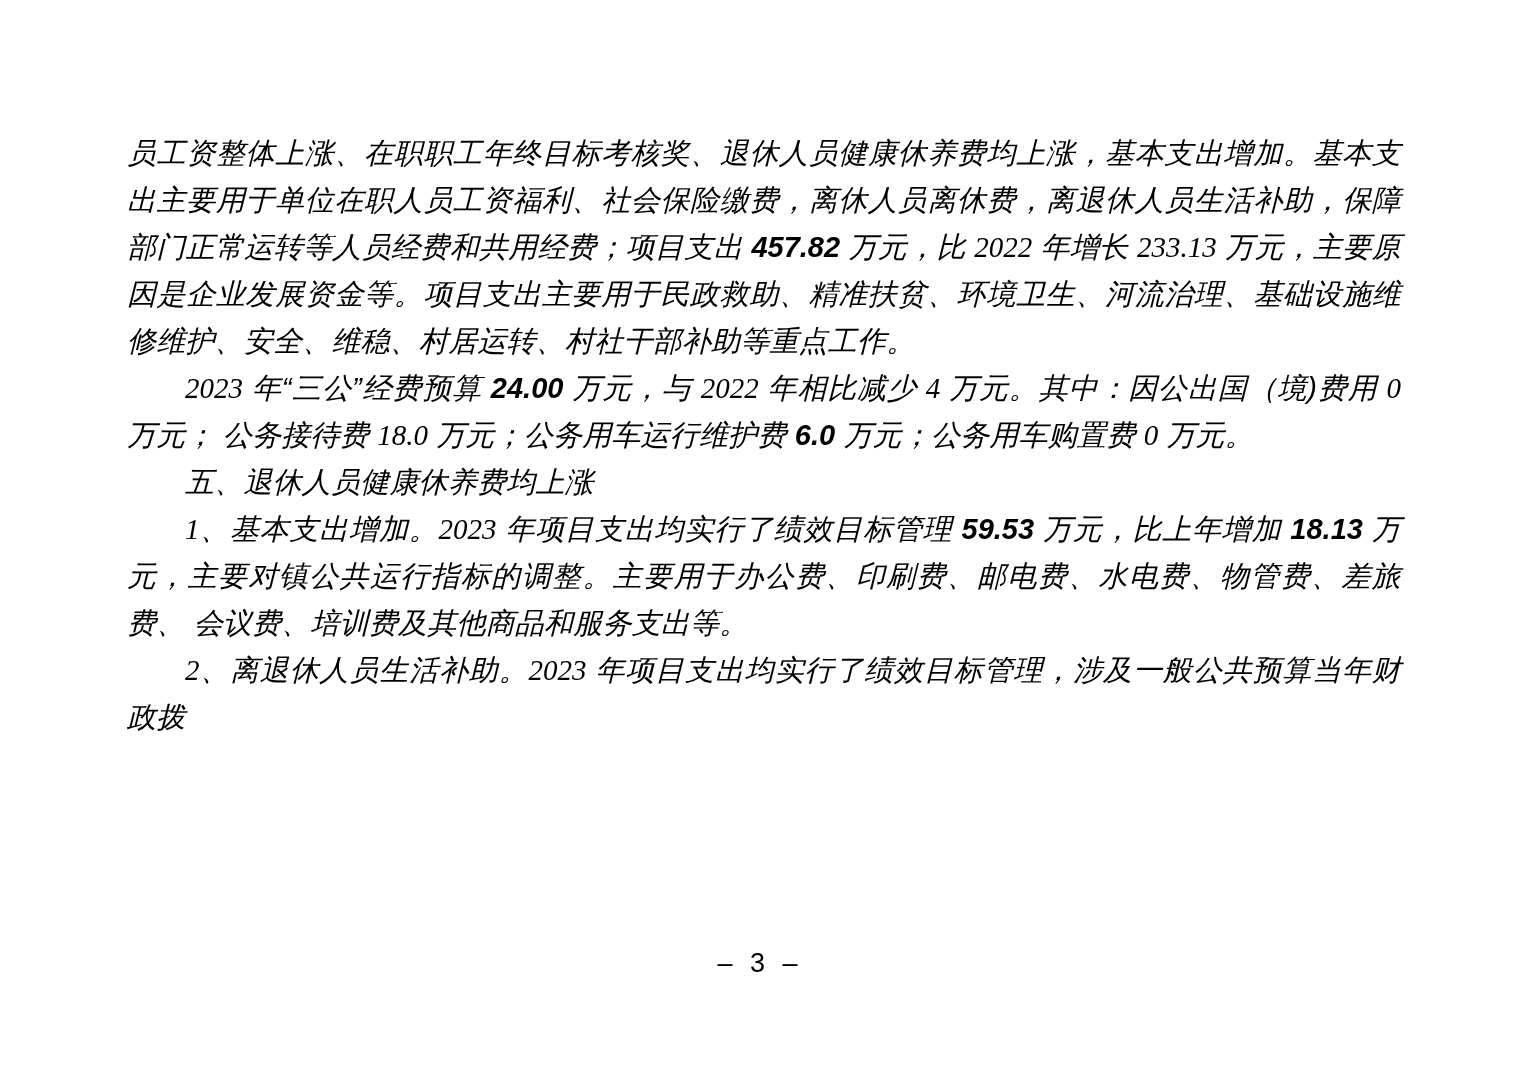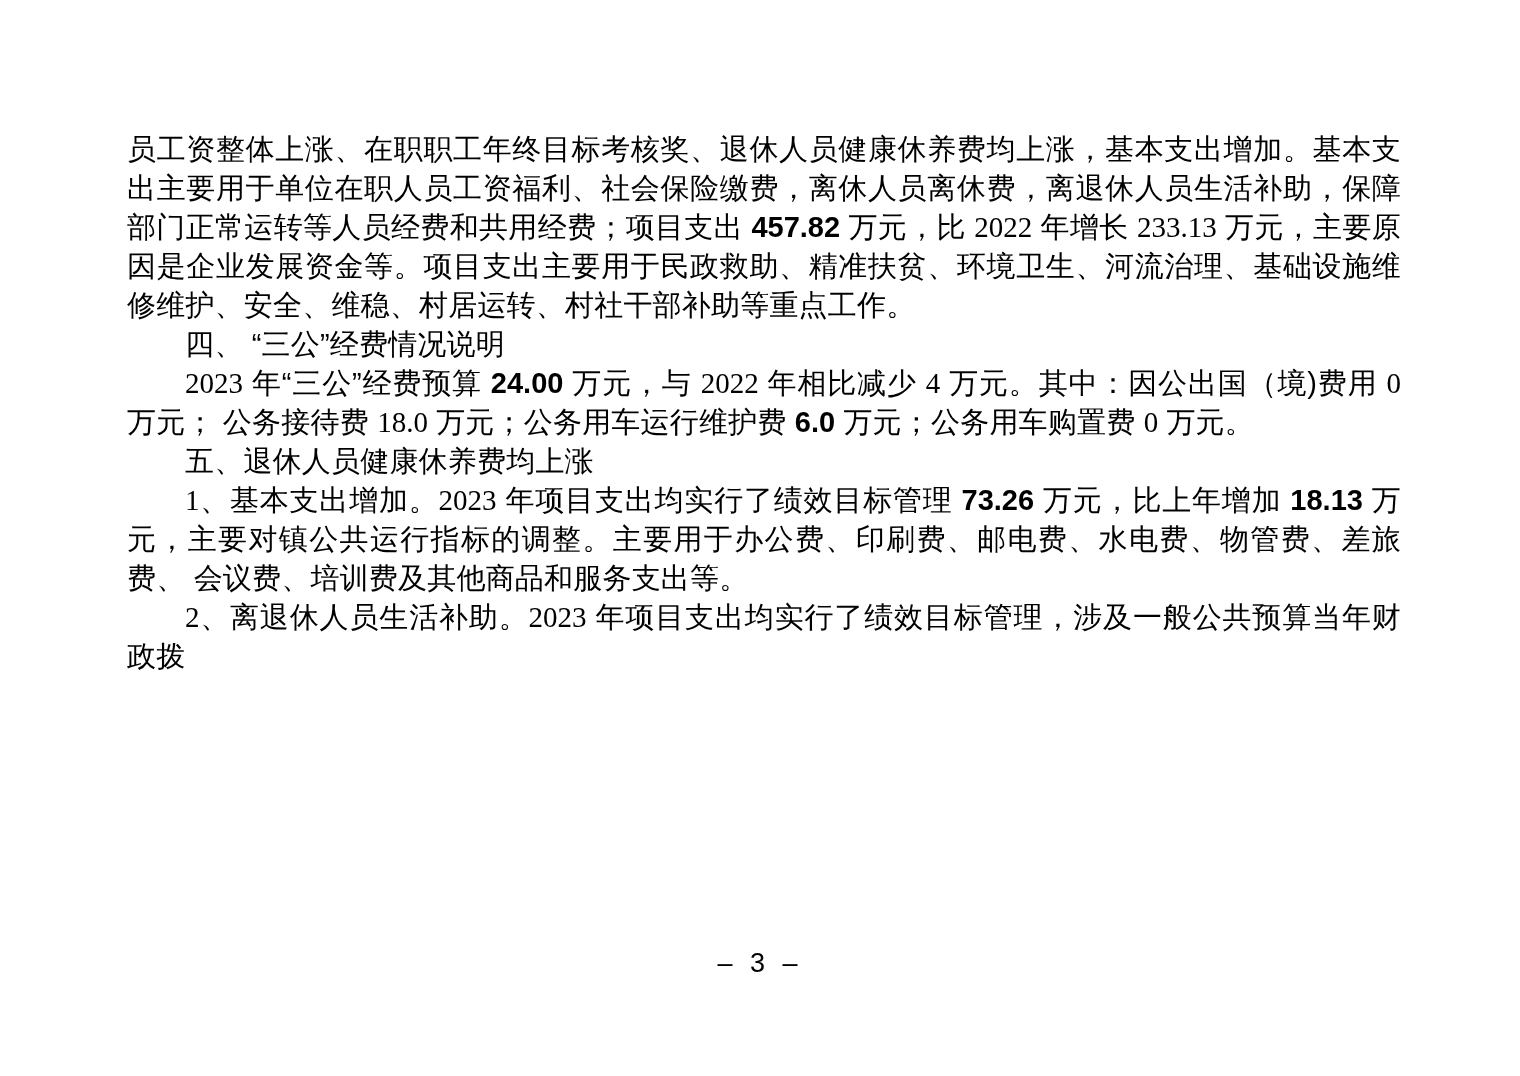--- a/index.html
+++ b/index.html
@@ -14,25 +14,26 @@
   }
   .doc {
     position: absolute;
     left: 127px;
     top: 130px;
     width: 1274px;
   }
   .para {
     margin: 0;
     font-size: 29px;
-    line-height: 39px;
+    line-height: 47px;
     text-align: justify;
     text-justify: inter-ideograph;
     letter-spacing: 0.2px;
     word-break: break-all;
+    font-style: italic;
   }
   .para.indent { text-indent: 2em; }
   .para.heading { font-weight: 500; }
   
   .times-num { font-family: "Liberation Serif", serif; letter-spacing: 0; }
   
   .hei-num { font-family: "Liberation Sans", sans-serif; font-weight: bold; letter-spacing: 0; }
   .page-number {
     position: absolute;
     top: 948px;
@@ -42,20 +43,19 @@
     font-size: 27px;
     letter-spacing: 5px;
     font-family: "Liberation Sans", sans-serif;
   }
 </style>
 </head>
 <body>
 
 <main class="doc">
     <p class="para body"><span>员工资整体上涨、在职职工年终目标考核奖、退休人员健康休养费均上涨，基本支出增加。基本支出主要用于单位在职人员工资福利、社会保险缴费，离休人员离休费，离退休人员生活补助，保障部门正常运转等人员经费和共用经费；项目支出 </span><span class="hei-num">457.82</span><span> 万元，比 </span><span class="times-num">2022</span><span> 年增长 </span><span class="times-num">233.13</span><span> 万元，主要原因是企业发展资金等。项目支出主要用于民政救助、精准扶贫、环境卫生、河流治理、基础设施维修维护、安全、维稳、村居运转、村社干部补助等重点工作。</span></p>
-    <p class="para heading indent"><span>四、 “三公”经费情况说明</span></p>
     <p class="para body indent"><span class="times-num">2023</span><span> 年“三公”经费预算 </span><span class="hei-num">24.00</span><span> 万元，与 </span><span class="times-num">2022</span><span> 年相比减少 </span><span class="times-num">4</span><span> 万元。其中：因公出国（境)费用 </span><span class="times-num">0</span><span> 万元； 公务接待费 </span><span class="times-num">18.0</span><span> 万元；公务用车运行维护费 </span><span class="hei-num">6.0</span><span> 万元；公务用车购置费 </span><span class="times-num">0</span><span> 万元。</span></p>
     <p class="para heading indent"><span>五、退休人员健康休养费均上涨</span></p>
-    <p class="para body indent"><span class="times-num">1</span><span>、基本支出增加。</span><span class="times-num">2023</span><span> 年项目支出均实行了绩效目标管理 </span><span class="hei-num">73.26</span><span> 万元，比上年增加 </span><span class="hei-num">18.13</span><span> 万元，主要对镇公共运行指标的调整。主要用于办公费、印刷费、邮电费、水电费、物管费、差旅费、 会议费、培训费及其他商品和服务支出等。</span></p>
+    <p class="para body indent"><span class="times-num">1</span><span>、基本支出增加。</span><span class="times-num">2023</span><span> 年项目支出均实行了绩效目标管理 </span><span class="hei-num">59.53</span><span> 万元，比上年增加 </span><span class="hei-num">18.13</span><span> 万元，主要对镇公共运行指标的调整。主要用于办公费、印刷费、邮电费、水电费、物管费、差旅费、 会议费、培训费及其他商品和服务支出等。</span></p>
     <p class="para body indent"><span class="times-num">2</span><span>、离退休人员生活补助。</span><span class="times-num">2023</span><span> 年项目支出均实行了绩效目标管理，涉及一般公共预算当年财政拨</span></p>
   </main>
 
 <div class="page-number">–  3  –</div>
 
 </body></html>

